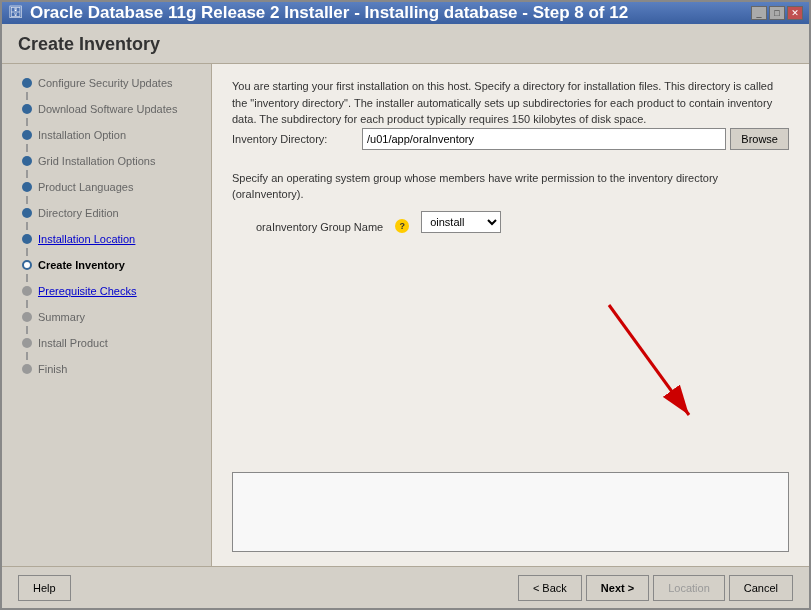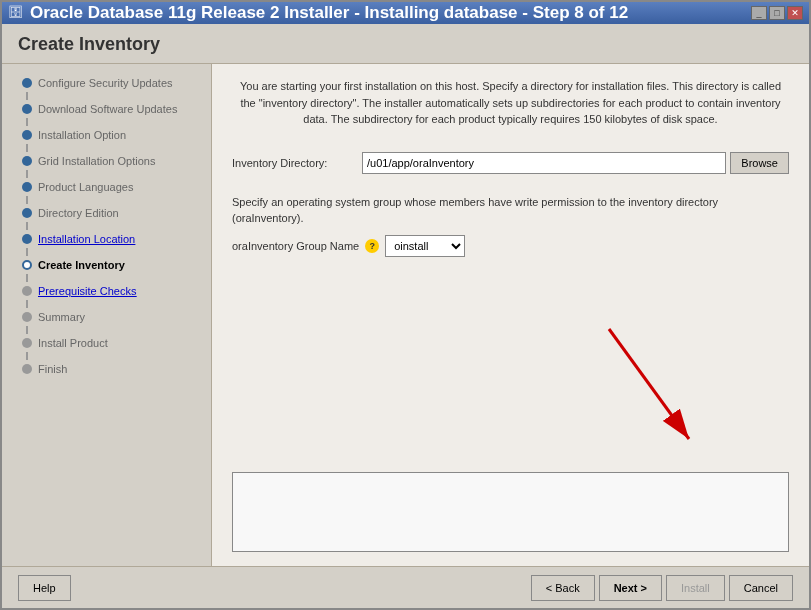--- a/index.html
+++ b/index.html
@@ -196,22 +196,21 @@
       background: #f0ede8;
       padding: 14px 20px;
       display: flex;
       flex-direction: column;
     }
 
     .content-description {
       font-size: 11px;
       color: #333;
       line-height: 1.5;
-      margin-bottom: 24px;
-      text-align: center;
+      margin-bottom: 0;
     }
 
     .form-row {
       display: flex;
       align-items: center;
       margin-bottom: 12px;
     }
 
     .form-label {
       font-size: 11px;
@@ -246,22 +245,23 @@
 
     .section-description {
       font-size: 11px;
       color: #333;
       line-height: 1.5;
       margin-bottom: 8px;
     }
 
     .group-row {
       display: flex;
-      align-items: center;
-      gap: 6px;
+      align-items: flex-end;
+      gap: 12px;
+      margin-left: 24px;
     }
 
     .group-label {
       font-size: 11px;
       color: #333;
     }
 
     .help-icon {
       width: 14px;
       height: 14px;
@@ -454,19 +454,19 @@
       </div>
     </div>
 
     <div class="footer">
       <div class="footer-left">
         <button class="footer-btn">Help</button>
       </div>
       <div class="footer-right">
         <button class="footer-btn">&lt; Back</button>
         <button class="footer-btn" style="font-weight:bold;">Next &gt;</button>
-        <button class="footer-btn disabled">Install</button>
+        <button class="footer-btn disabled">Location</button>
         <button class="footer-btn">Cancel</button>
       </div>
     </div>
 
   </div>
 </div>
 
 </body></html>

